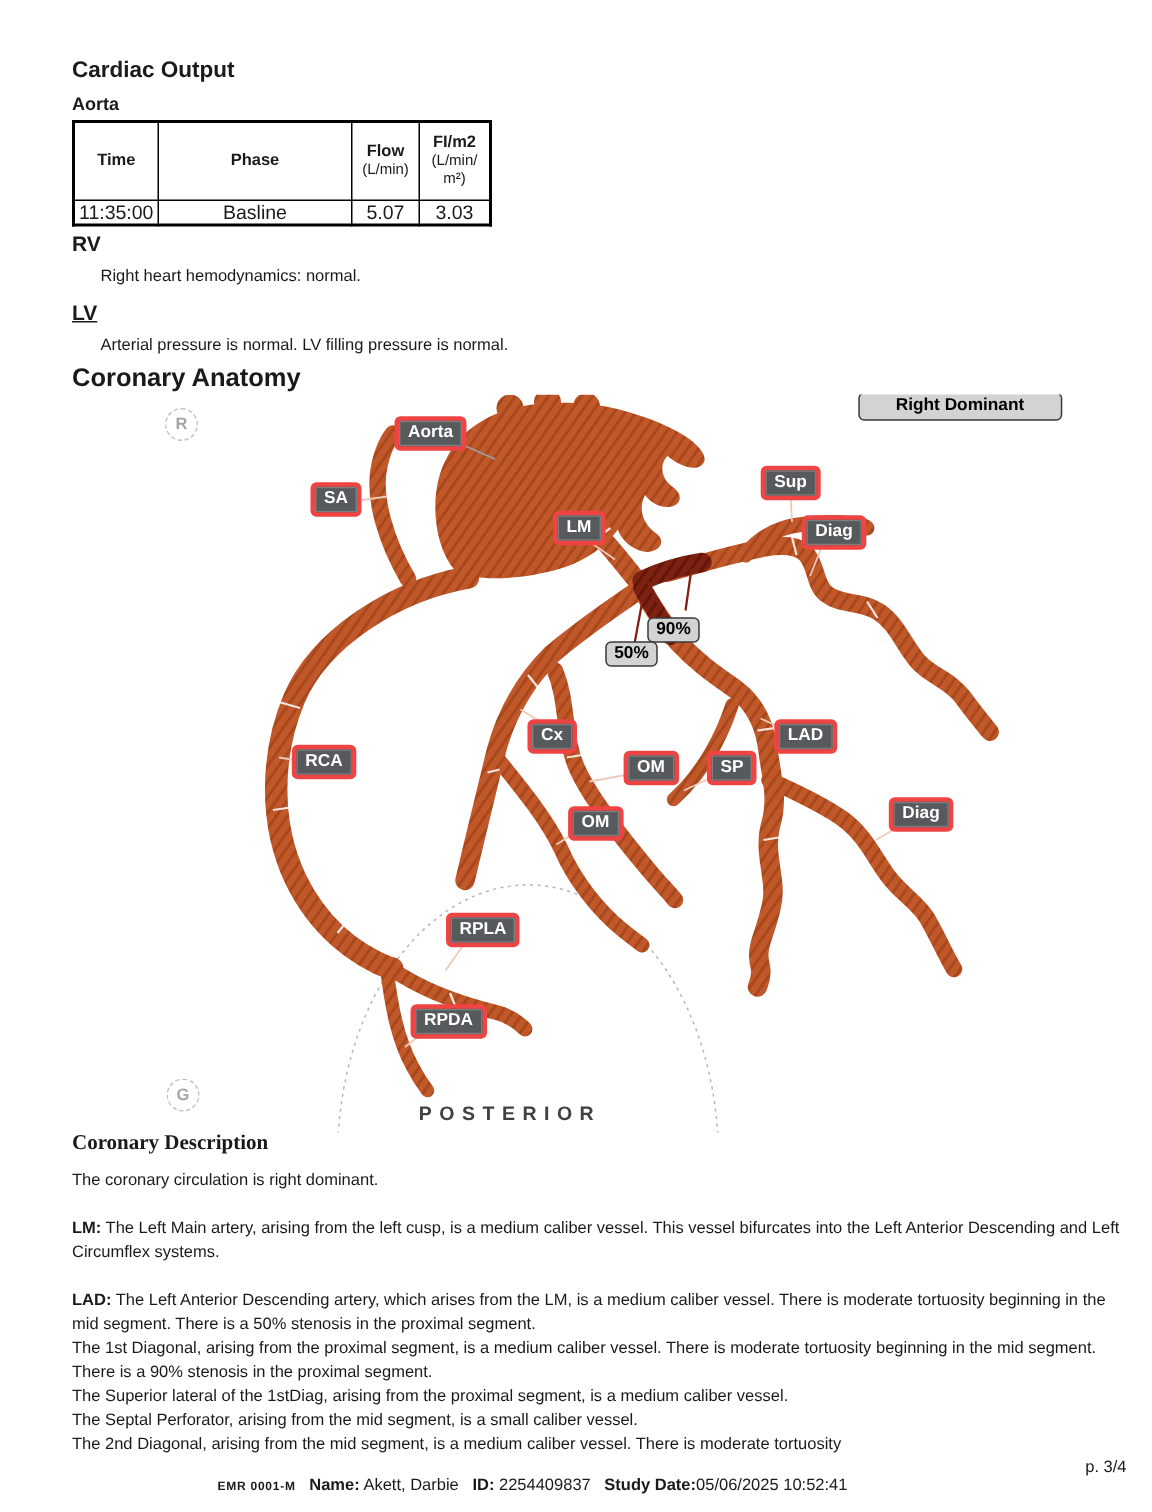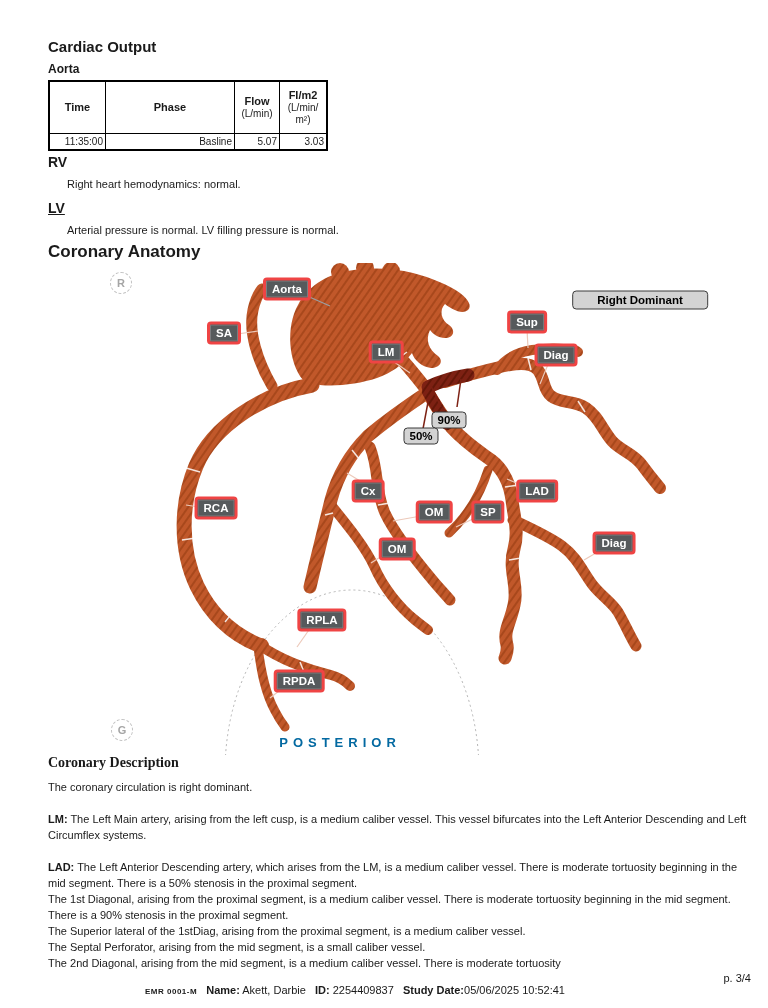--- a/index.html
+++ b/index.html
@@ -10,35 +10,35 @@
   .t2{font-size:12px;font-weight:bold;}
   .t3{font-size:14px;font-weight:bold;}
   .t-big{font-size:17px;font-weight:bold;}
   .body-txt{font-size:11px;margin-left:19px;}
 
   
   table.fick{border-collapse:collapse;border:2px solid #000;font-size:11px;}
   table.fick th,table.fick td{border:1px solid #000;padding:0 2px;}
   table.fick th{font-weight:bold;text-align:center;vertical-align:middle;}
   table.fick .sub{font-weight:normal;font-size:10px;}
-  table.fick td{font-weight:normal;text-align:right;height:15px;font-size:10px;}
+  table.fick td{font-weight:normal;text-align:center;height:15px;font-size:13px;}
 
   
   .diagram{position:absolute;left:0;top:263px;width:768px;height:492px;overflow:hidden;}
   .diagram svg{position:absolute;left:0;top:0;}
   .vlabel{position:absolute;transform:translate(-50%,-50%);background:#565a5c;color:#fff;
           font-weight:bold;font-size:11.5px;line-height:15px;padding:1px 6px;border-radius:4px;
           border:3px solid #ef4444;box-shadow:inset 0 0 0 1px rgba(255,255,255,.22);white-space:nowrap;}
   .pbadge{position:absolute;transform:translate(-50%,-50%);background:#d3d3d3;color:#000;
           font-weight:bold;font-size:11.5px;line-height:15px;padding:0 5px;border-radius:4px;
           border:1px solid #3a3a3a;white-space:nowrap;}
   .marker{position:absolute;transform:translate(-50%,-50%);width:20px;height:20px;border-radius:50%;
           border:1px dashed #c2c2c2;color:#a5a5a5;font-weight:bold;font-size:11px;
           display:flex;align-items:center;justify-content:center;}
-  .posterior{position:absolute;transform:translate(-50%,-50%);color:#0369a1;font-weight:bold;
+  .posterior{position:absolute;transform:translate(-50%,-50%);color:#404040;font-weight:bold;
           font-size:13px;letter-spacing:5px;white-space:nowrap;}
 
   
   .desc{position:absolute;left:48px;top:779px;width:700px;font-size:11px;line-height:16px;}
   .desc p{margin:0 0 16px 0;}
   .desc .line{margin:0;}
   b.inline{font-weight:bold;}
 
   
   .footer-line{position:absolute;left:145px;top:984px;font-size:11px;white-space:nowrap;}
@@ -166,21 +166,21 @@
           <path d="M441,407 L431,386"></path>
             <path d="M457,407 L461,379"></path>
           <path d="M423,429 L428,402"></path>
         </g>
       </g>
     </svg>
 
     <div class="marker" style="left:121px;top:20px;">R</div>
     <div class="marker" style="left:122px;top:467px;">G</div>
 
-    <div class="pbadge" style="left:640px;top:37px;padding:1px 24px;">Right Dominant</div>
+    <div class="pbadge" style="left:640px;top:8px;padding:1px 24px;">Right Dominant</div>
 
     <div class="vlabel" style="left:287px;top:26px;">Aorta</div>
     <div class="vlabel" style="left:224px;top:70px;">SA</div>
     <div class="vlabel" style="left:386px;top:89px;">LM</div>
     <div class="vlabel" style="left:527px;top:59px;">Sup</div>
     <div class="vlabel" style="left:556px;top:92px;">Diag</div>
     <div class="vlabel" style="left:368px;top:228px;">Cx</div>
     <div class="vlabel" style="left:216px;top:245px;">RCA</div>
     <div class="vlabel" style="left:434px;top:249px;">OM</div>
     <div class="vlabel" style="left:488px;top:249px;">SP</div>

